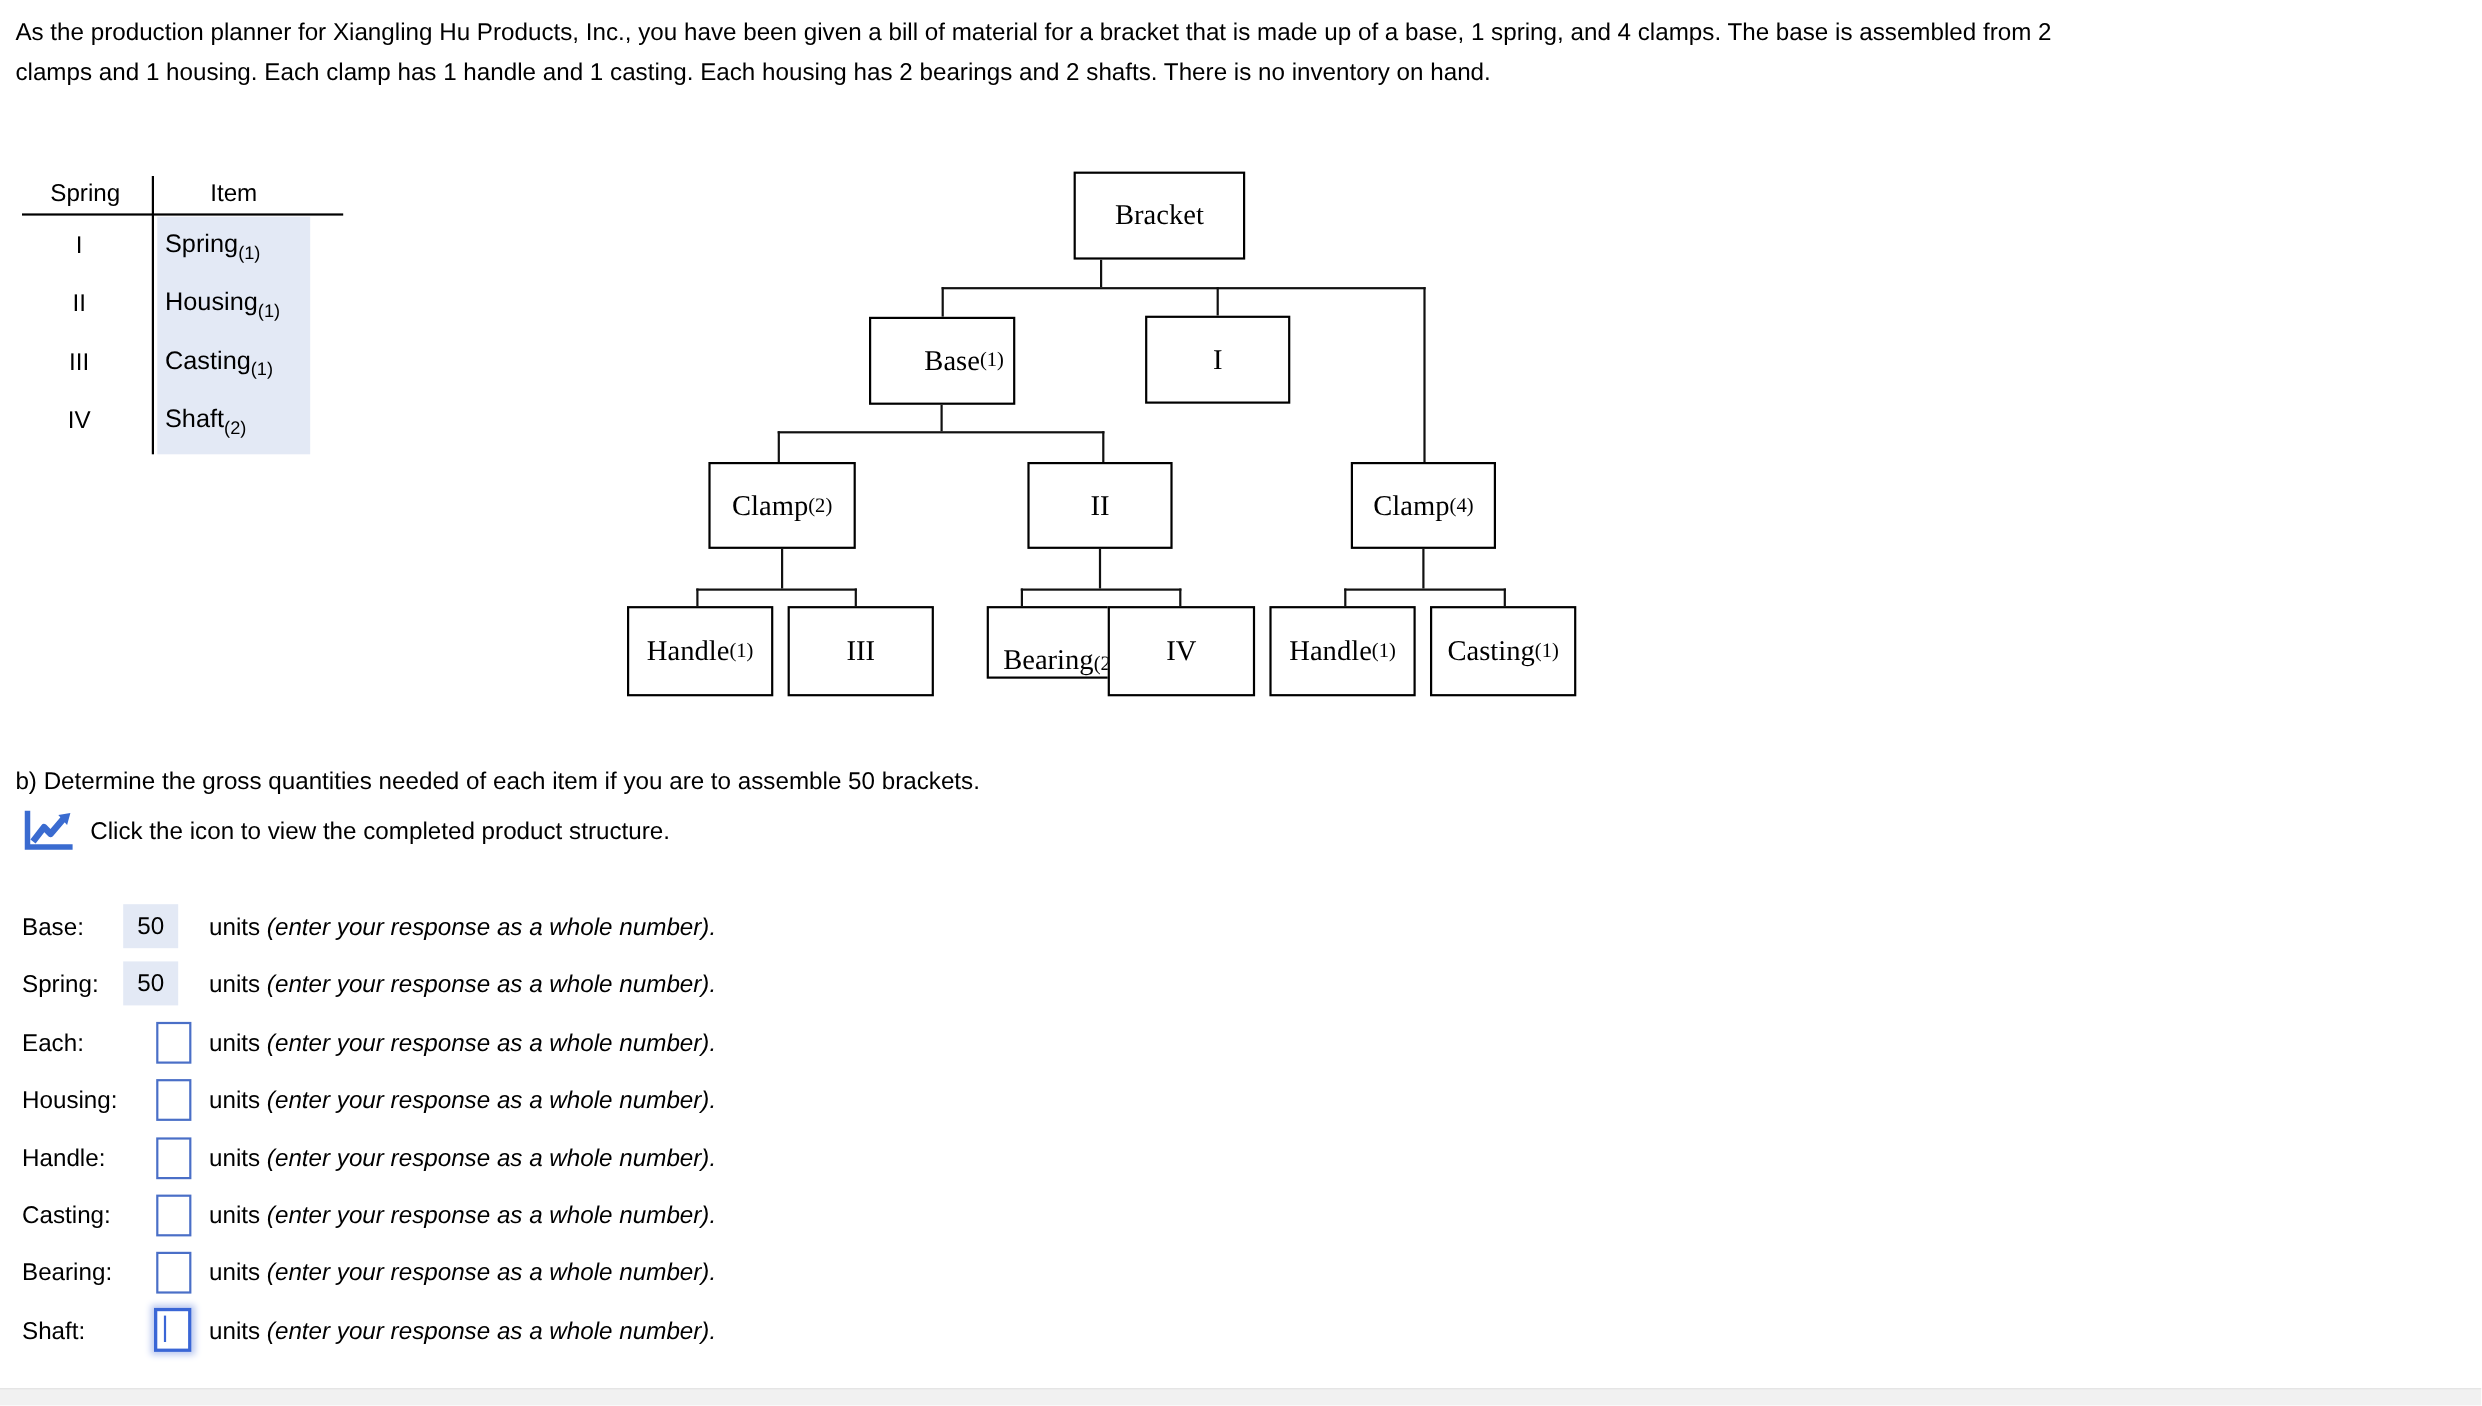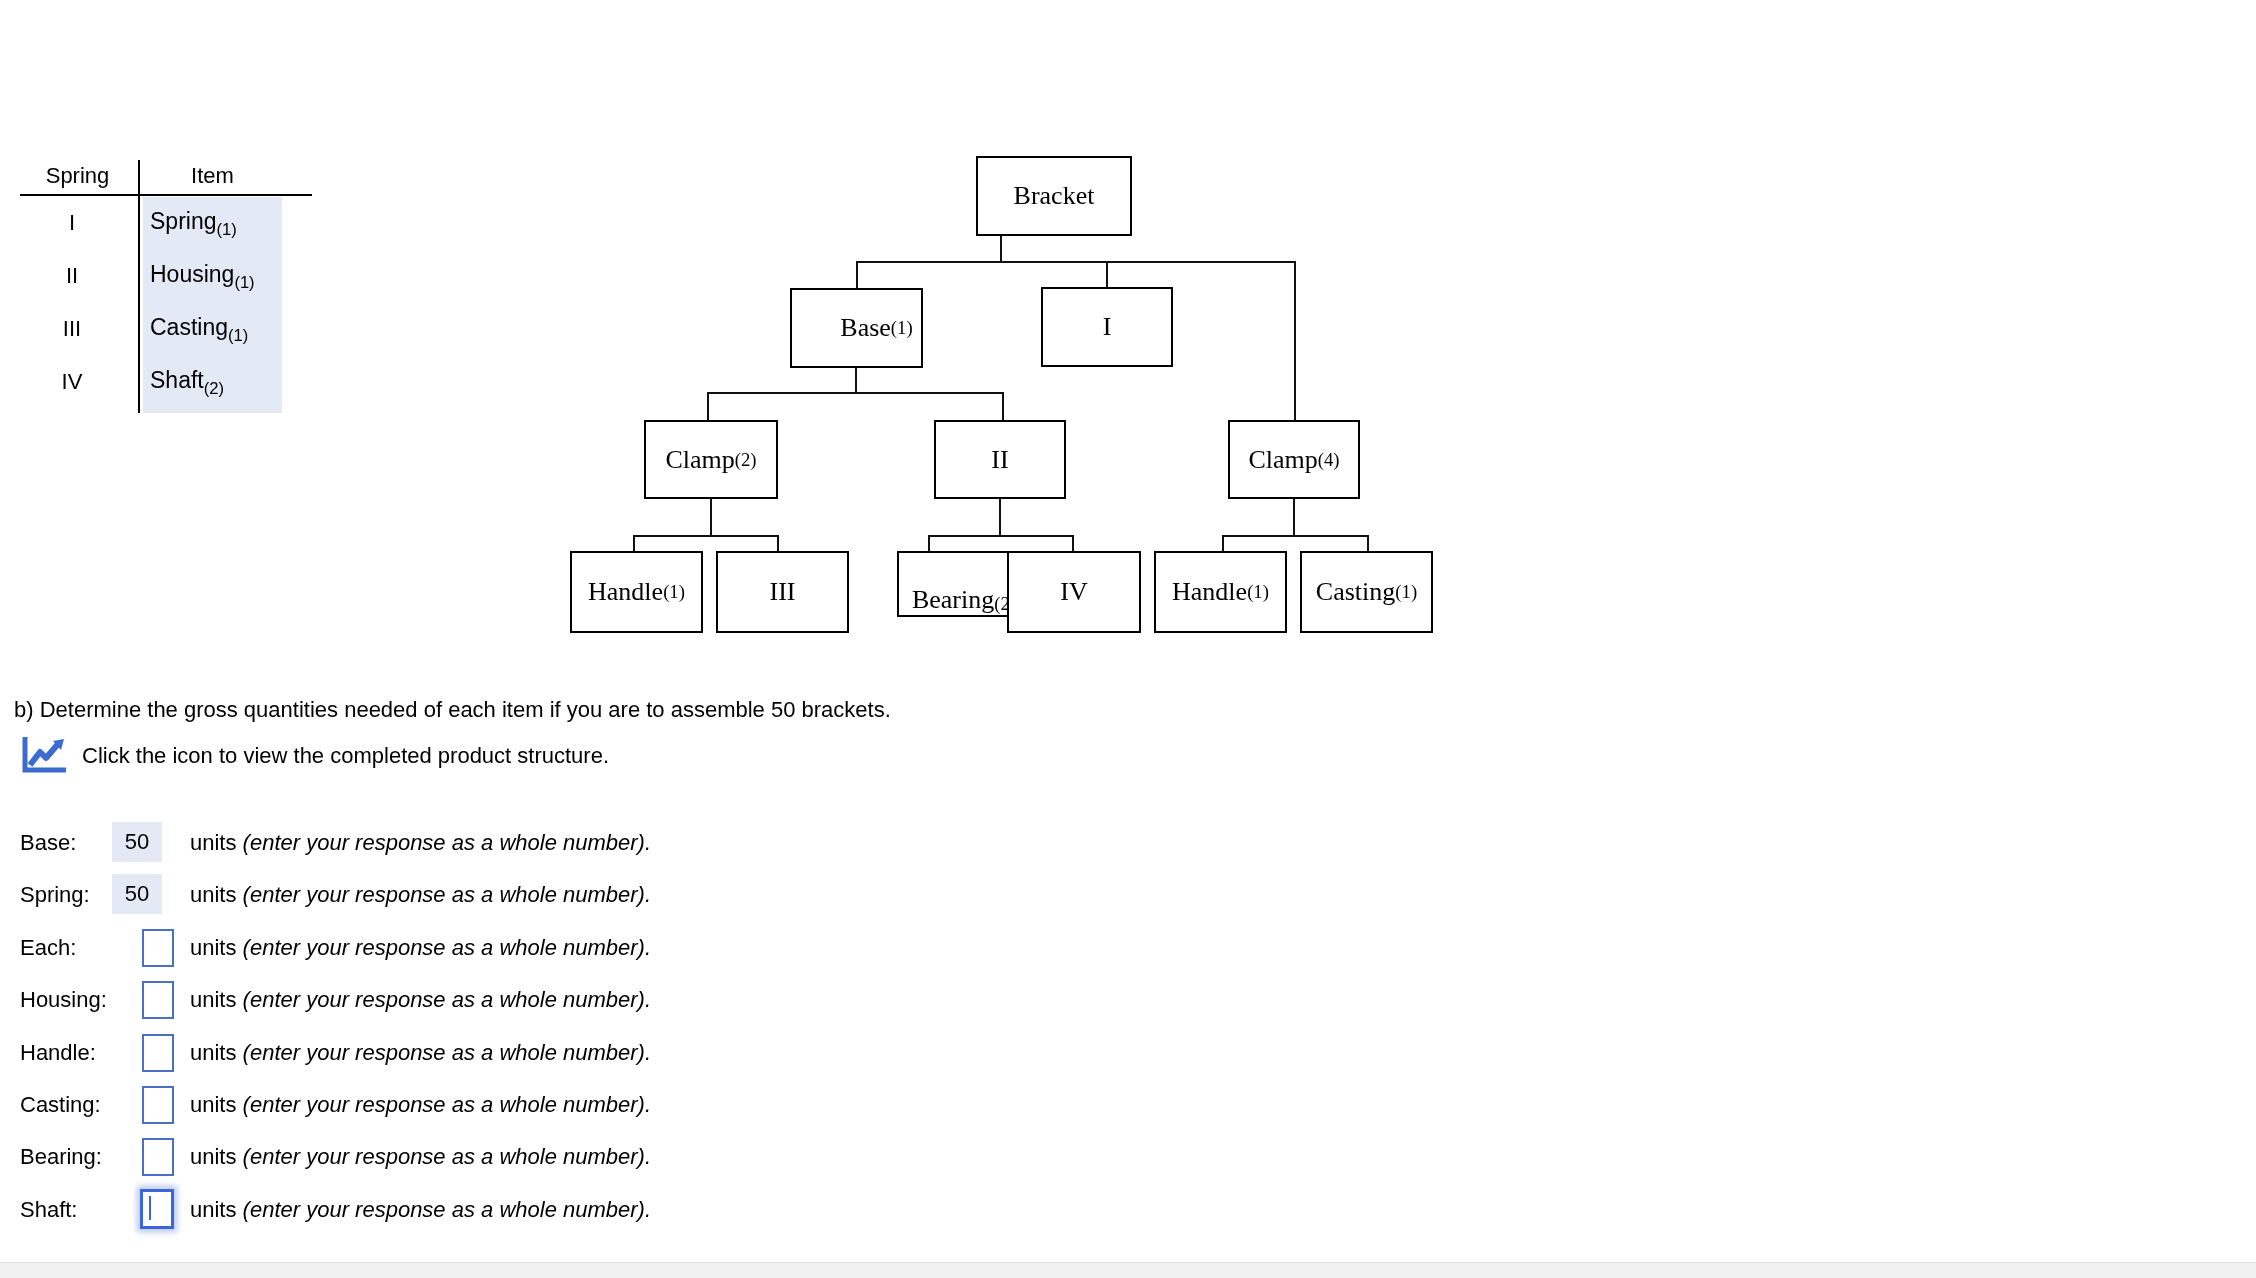--- a/index.html
+++ b/index.html
@@ -38,20 +38,22 @@
   .icon-caption{position:absolute;left:82px;top:743px;font-size:22px;}
 
   .footer-bar{position:absolute;left:0;top:1262px;width:2256px;height:16px;background:#f1f1f1;
               border-top:1px solid #e2e2e2;box-sizing:border-box;}
 </style>
 </head>
 <body>
 
 <div class="page">
 
+  <div class="para" style="top:10px;">As the production planner for Xiangling Hu Products, Inc., you have been given a bill of material for a bracket that is made up of a base, 1 spring, and 4 clamps. The base is assembled from 2</div>
+  <div class="para" style="top:47px;">clamps and 1 housing. Each clamp has 1 handle and 1 casting. Each housing has 2 bearings and 2 shafts. There is no inventory on hand.</div>
 
 
   <div>
     <div class="tbl-head" style="left:20px;top:163px;width:115px;">Spring</div>
     <div class="tbl-head" style="left:143px;top:163px;width:139px;">Item</div>
     <div class="tbl-underline" style="left:20px;top:194px;width:292px;"></div>
     <div class="tbl-vline" style="left:138px;top:160px;height:253px;"></div>
     <div class="tbl-itembg" style="left:143px;top:197px;width:139px;height:216px;"></div>
 
     <div class="tbl-num" style="left:20px;top:210px;">I</div>

